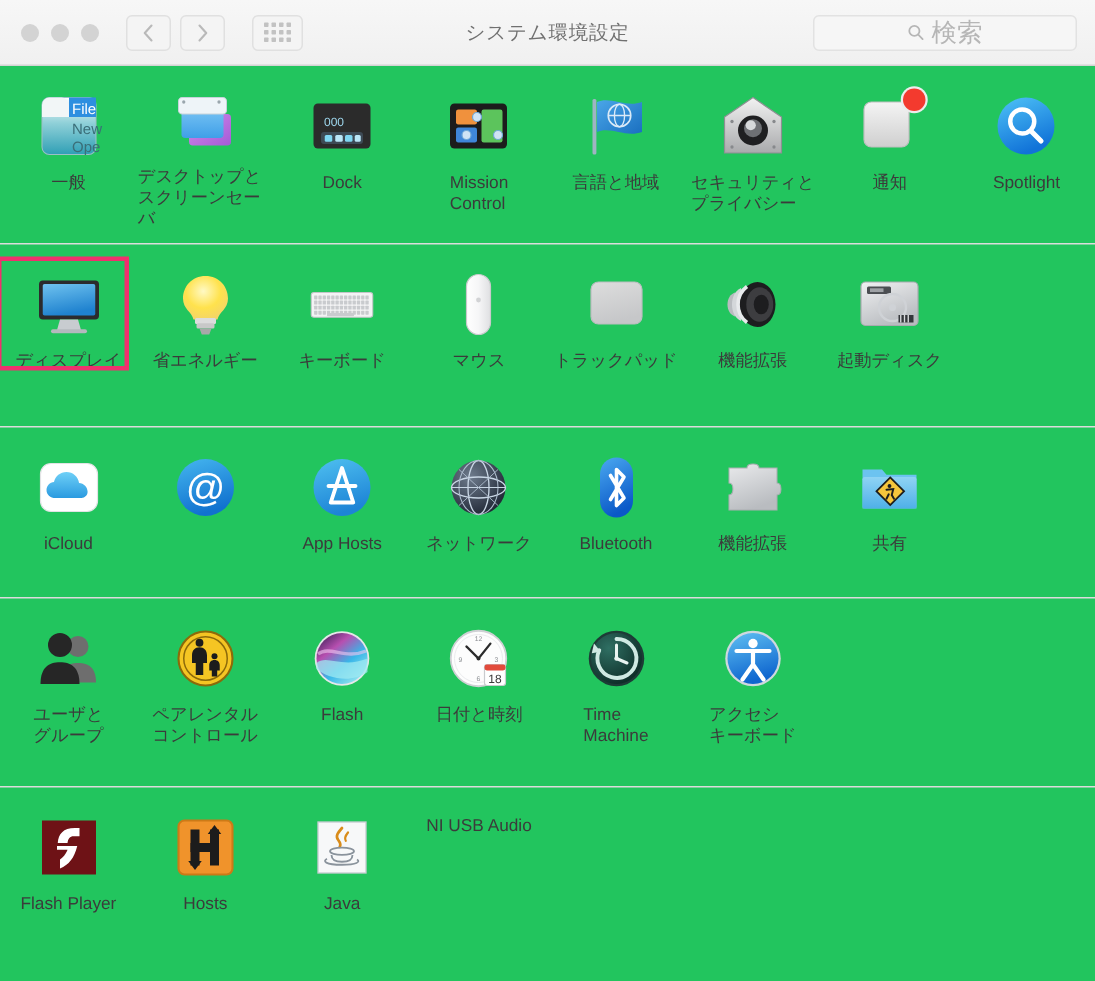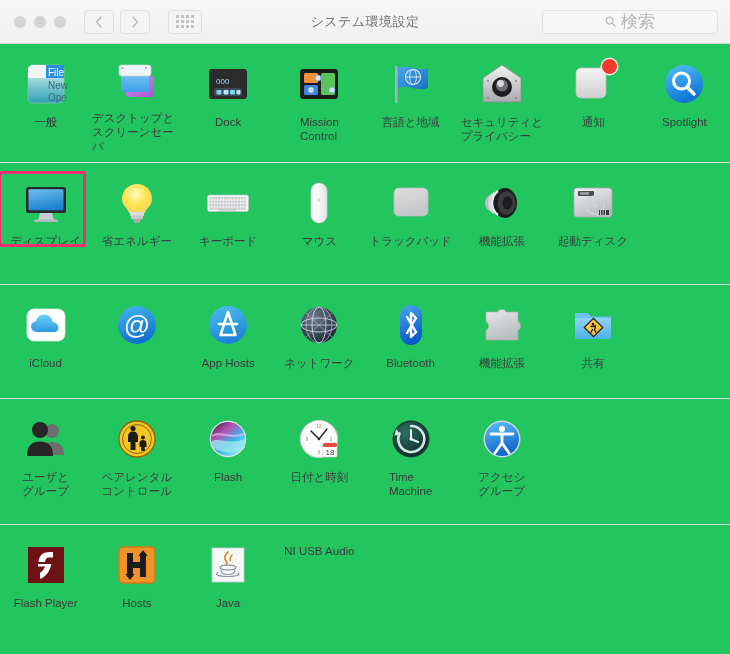--- a/index.html
+++ b/index.html
@@ -742,21 +742,21 @@
                   <stop offset="1" stop-color="#0f66cf"></stop>
                 </linearGradient>
               </defs>
     <circle cx="24" cy="24" r="18.5" fill="#cfd8de"></circle>
     <circle cx="24" cy="24" r="17" fill="url(#ac)"></circle>
     <circle cx="24" cy="14" r="3.1" fill="#ffffff"></circle>
     <path d="M13 19 L35 19 M24 19 L24 28 M24 28 L17 38 M24 28 L31 38" stroke="#ffffff" stroke-width="2.8" stroke-linecap="round" fill="none"></path>
             </svg>
           </div>
           <div class="pane-label">アクセシ
-グループ</div>
+キーボード</div>
         </div>
         <div class="pane empty">
           <div class="icon-wrap"></div>
           <div class="pane-label"></div>
         </div>
         <div class="pane empty">
           <div class="icon-wrap"></div>
           <div class="pane-label"></div>
         </div>
       </div>

